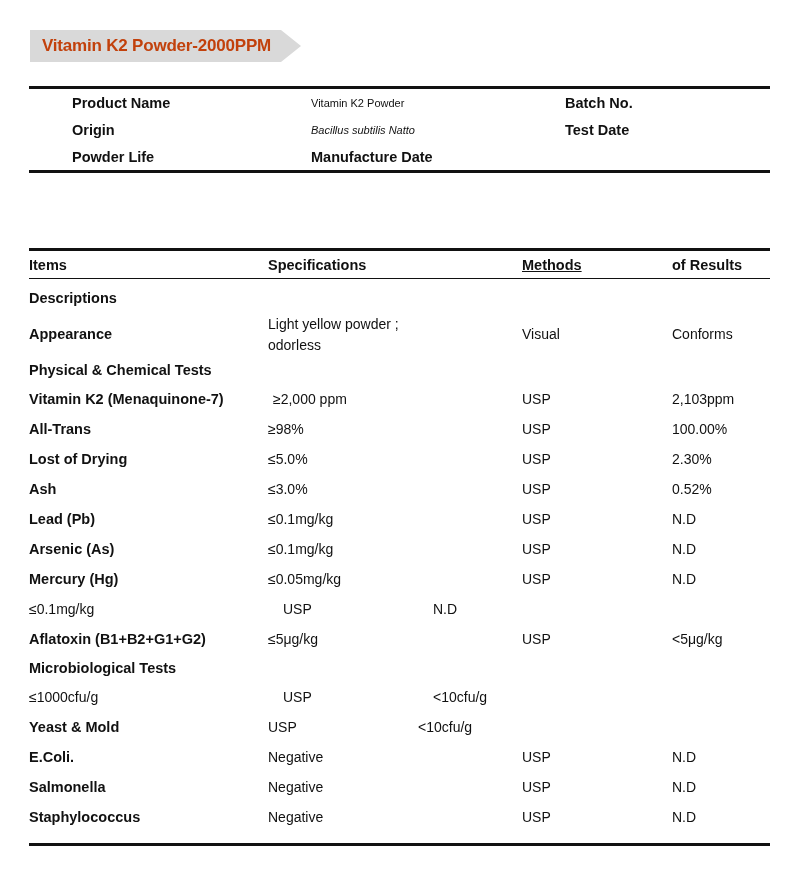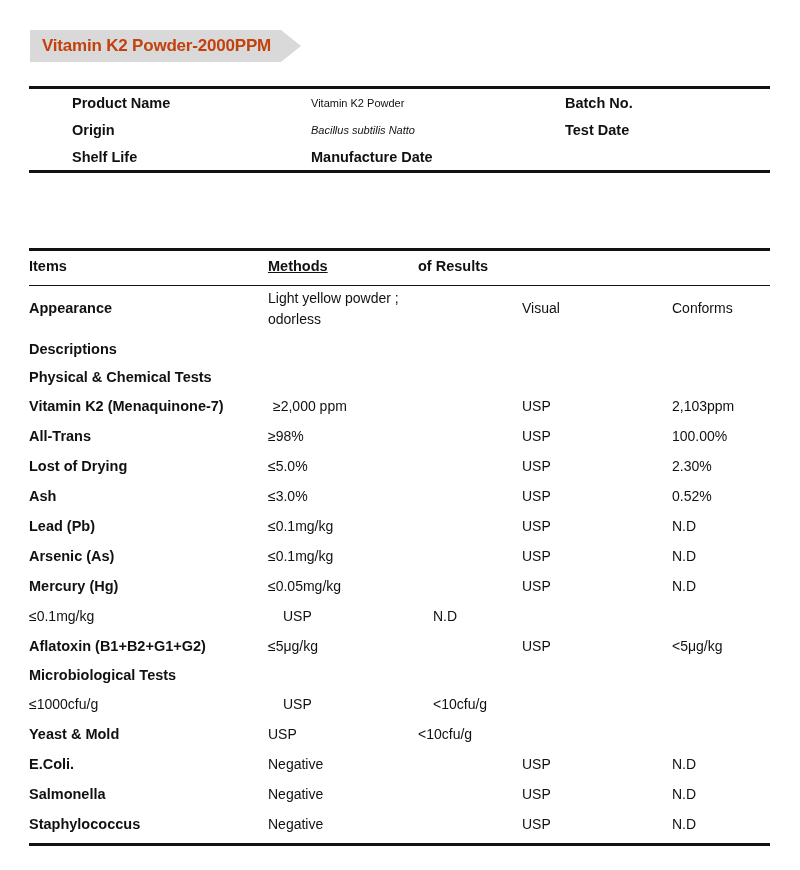--- a/index.html
+++ b/index.html
@@ -104,21 +104,21 @@
   
   #spec-table {
     position: absolute;
     left: 29px;
     top: 251px;
     width: 741px;
   }
   .spec-head {
     display: flex;
     height: 27px;
-    margin-top: 7px;
+    align-items: center;
   }
   .spec-head .c-item   { width: 239px; }
   .spec-head .c-spec   { width: 254px; }
   .spec-head .c-method { width: 150px; text-decoration: underline; }
   .spec-head .c-result { flex: 1; }
   .spec-head > div {
     font-size: 14.5px;
     font-weight: bold;
     box-sizing: border-box;
   }
@@ -181,53 +181,54 @@
     <div class="info-label">Product Name</div>
     <div class="info-value">Vitamin K2 Powder</div>
     <div class="info-label2">Batch No.</div>
   </div>
   <div class="info-row">
     <div class="info-label">Origin</div>
     <div class="info-value italic">Bacillus subtilis Natto</div>
     <div class="info-label2">Test Date</div>
   </div>
   <div class="info-row">
-    <div class="info-label">Shelf Life</div>
+    <div class="info-label">Powder Life</div>
     <div class="info-label2">Manufacture Date</div>
   </div>
 </div>
 
 <div class="rule-thick" style="top:170px;"></div>
 
 <div class="rule-thick" style="top:248px;"></div>
 
 <div id="spec-table">
 
   <div class="spec-head">
     <div class="c-item">Items</div>
+    <div class="c-spec">Specifications</div>
     <div class="c-method">Methods</div>
     <div class="c-result">of Results</div>
   </div>
 
   <div class="rule-thin" style="position:relative;left:0;top:0;width:741px;"></div>
+
+  <div class="spec-row section" style="margin-top:5px;">
+    <div class="section-label">Descriptions</div>
+  </div>
 
   <div class="spec-row tall">
     <div class="cell-item">Appearance</div>
     <div class="cell-spec">
       <span>Light yellow powder ;</span>
       <span class="line2">odorless</span>
     </div>
     <div class="cell-method">Visual</div>
     <div class="cell-result">Conforms</div>
   </div>
 
-  <div class="spec-row section" style="margin-top:5px;">
-    <div class="section-label">Descriptions</div>
-  </div>
-
   <div class="spec-row section">
     <div class="section-label">Physical &amp; Chemical Tests</div>
   </div>
 
   <div class="spec-row">
     <div class="cell-item wide">Vitamin K2 (Menaquinone-7)</div>
     <div class="cell-spec narrow">≥2,000 ppm</div>
     <div class="cell-method">USP</div>
     <div class="cell-result">2,103ppm</div>
   </div>

